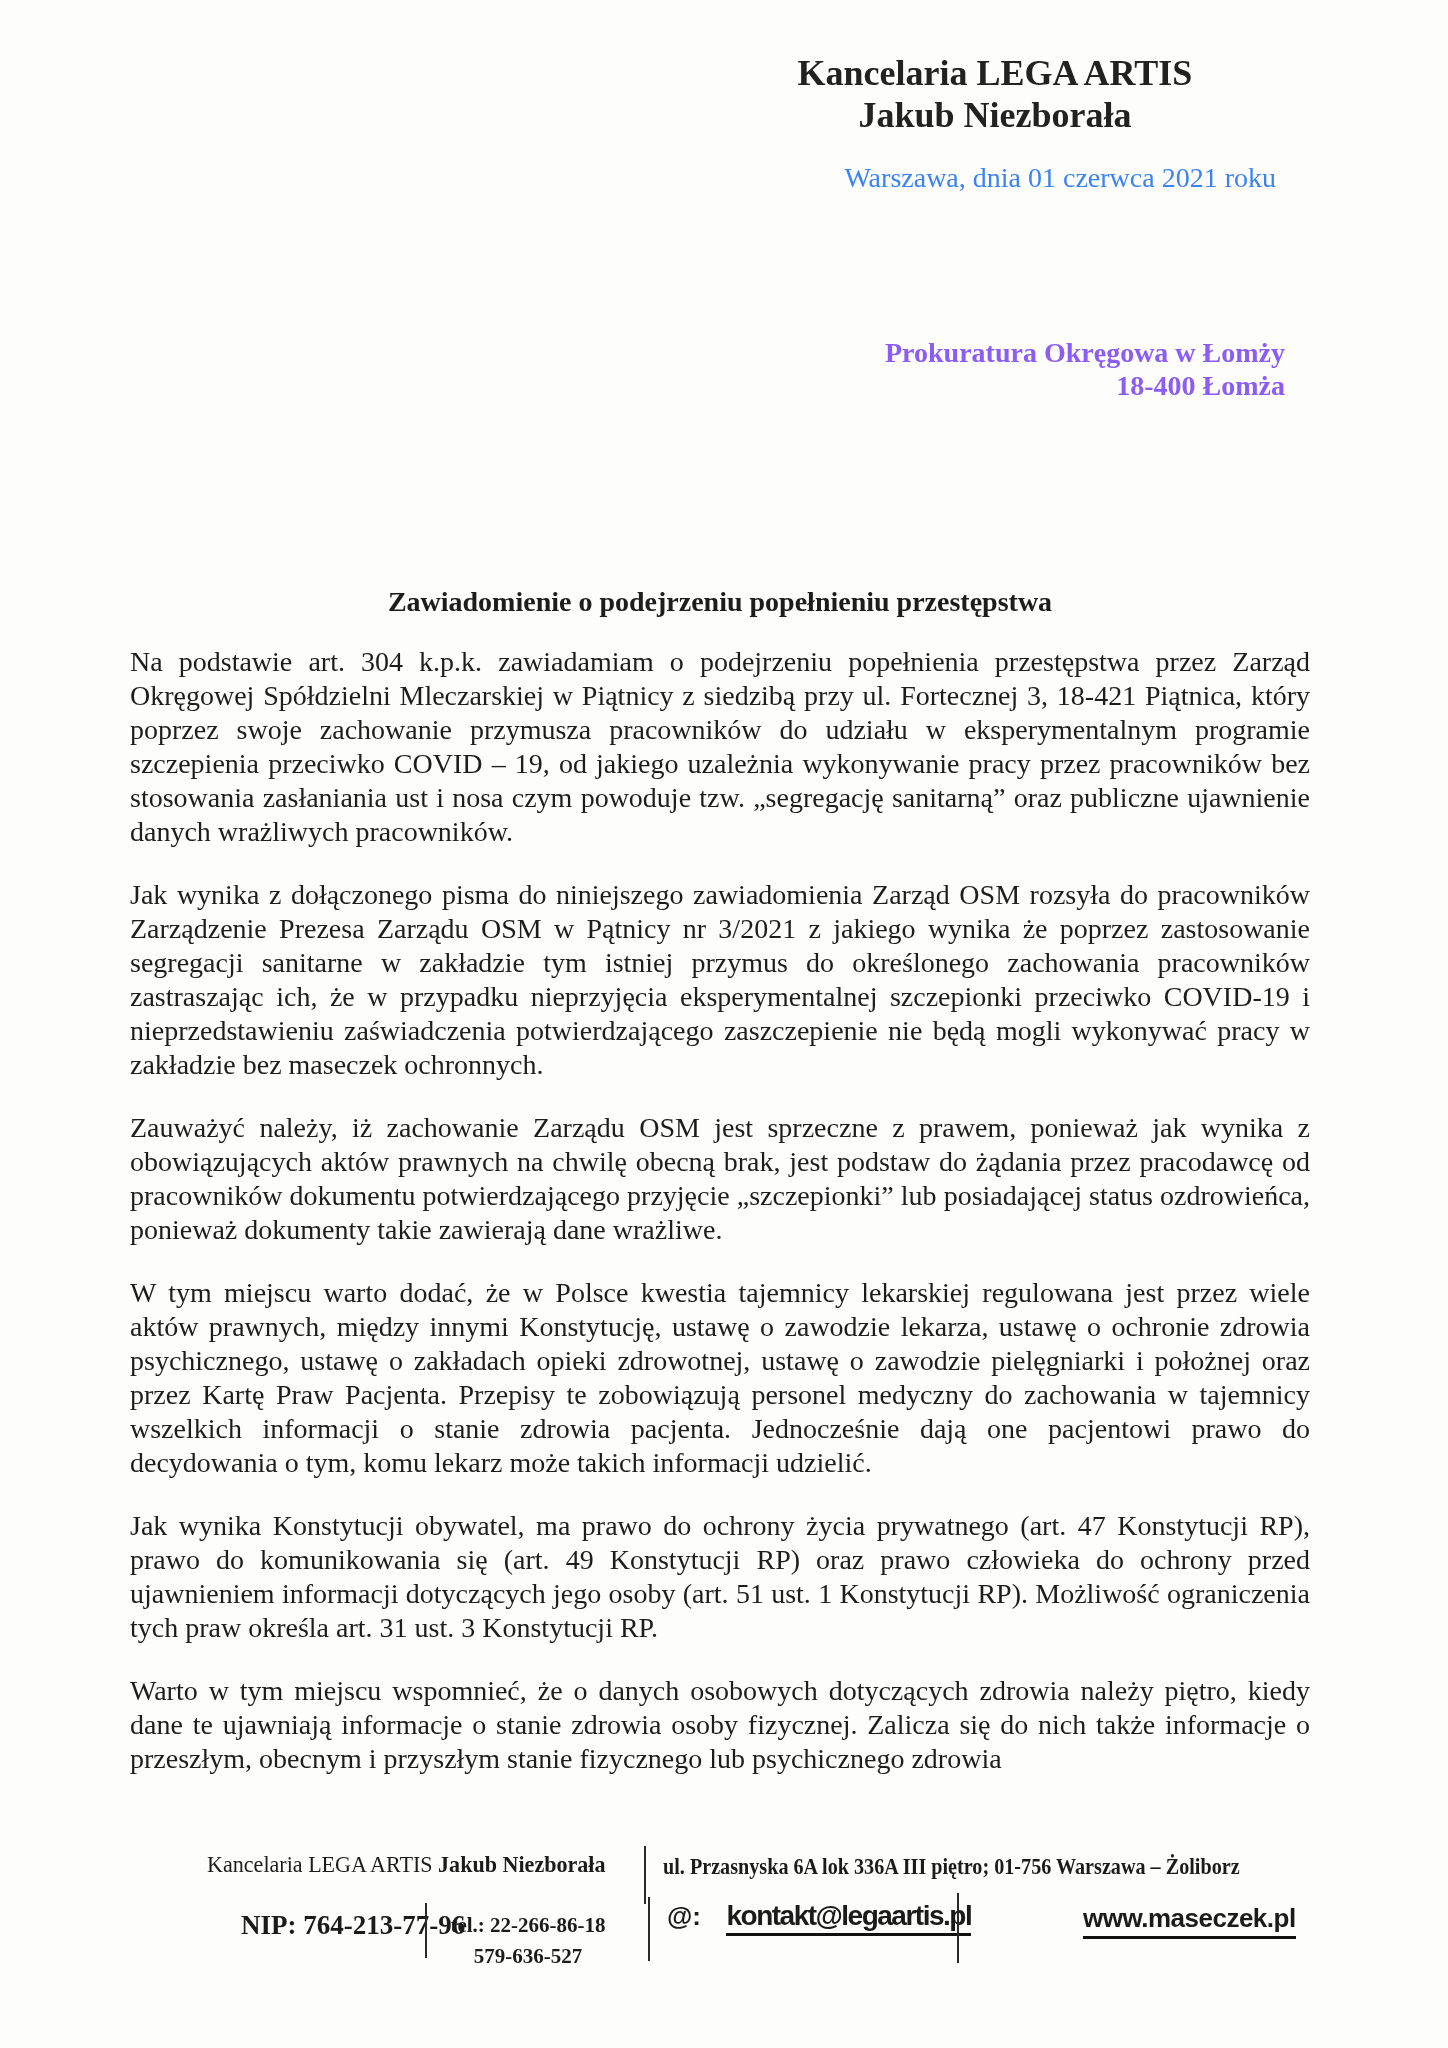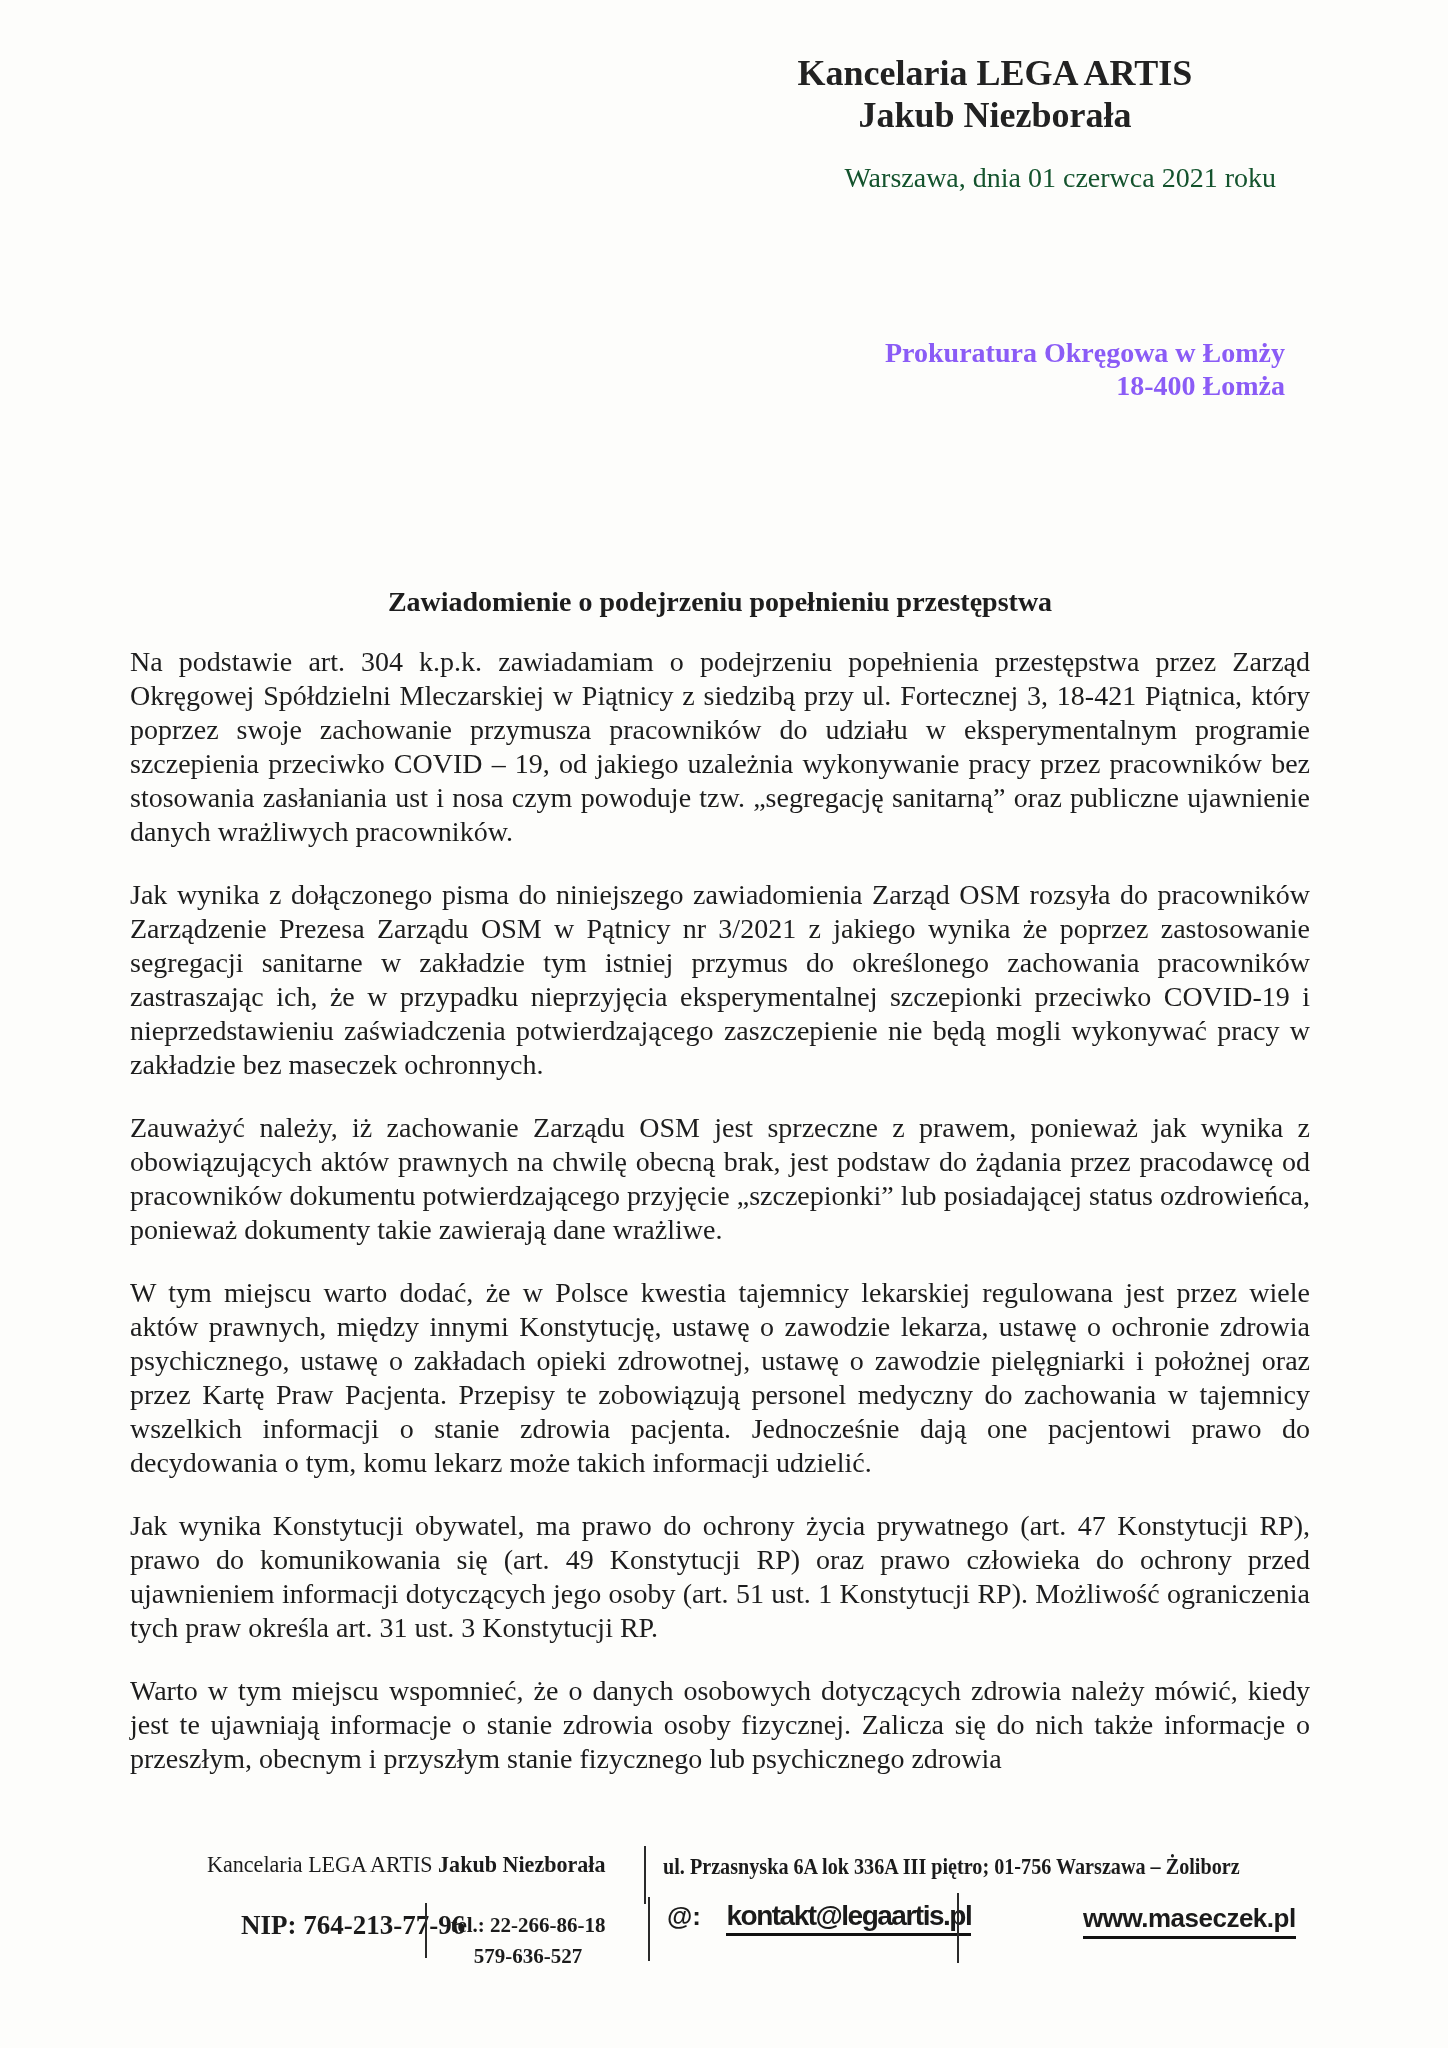--- a/index.html
+++ b/index.html
@@ -7,21 +7,21 @@
     position:relative;width:1448px;height:2048px;overflow:hidden;
     background:#fdfdfb;color:#1d1d1d;
     font-family:"Liberation Serif","DejaVu Serif",serif;
   }
   
   .logo{position:absolute;left:188px;top:42px;width:235px;text-align:center;}
   .logo svg{display:block;width:200px;height:74px;margin:0 auto;}
   .logo-text{margin-top:2px;font-weight:bold;font-size:23px;letter-spacing:7px;color:#2e2e2e;white-space:nowrap;}
   .header-name{position:absolute;left:600px;top:52px;width:790px;text-align:center;
     font-weight:bold;font-size:36px;line-height:42px;color:#222;}
-  .date-line{position:absolute;top:162px;right:172px;font-size:28px;color:#14532d;white-space:nowrap;}
+  .date-line{position:absolute;top:162px;right:172px;font-size:28px;color:#3b82f6;white-space:nowrap;}
   
   .recipient{position:absolute;top:336px;right:163px;text-align:right;
     font-weight:bold;font-size:28px;line-height:33px;color:#8b5cf6;}
   
   .body-text{position:absolute;left:130px;top:585px;width:1180px;}
   .subject{text-align:center;font-weight:bold;font-size:28px;line-height:34px;margin:0 0 26px 0;}
   .body-text p{margin:0 0 29px 0;font-size:28px;line-height:34px;text-align:justify;}
   
   .footer-item{position:absolute;white-space:nowrap;color:#1b1b1b;}
   .f-r1-left{left:207px;top:1852px;font-size:23px;transform:scaleX(.96);transform-origin:left top;}
@@ -58,21 +58,21 @@
     <div>18-400 Łomża</div>
   </div>
 
   <div class="body-text">
     <div class="subject">Zawiadomienie o podejrzeniu popełnieniu przestępstwa</div>
     <p>Na podstawie art. 304 k.p.k. zawiadamiam o podejrzeniu popełnienia przestępstwa przez Zarząd Okręgowej Spółdzielni Mleczarskiej w Piątnicy z siedzibą przy ul. Fortecznej 3, 18-421 Piątnica, który poprzez swoje zachowanie  przymusza pracowników do udziału w eksperymentalnym programie szczepienia przeciwko COVID – 19, od jakiego uzależnia wykonywanie pracy przez pracowników bez stosowania zasłaniania ust i nosa czym powoduje tzw. „segregację sanitarną” oraz publiczne ujawnienie danych wrażliwych pracowników.</p>
     <p>Jak wynika z dołączonego pisma do niniejszego zawiadomienia Zarząd OSM rozsyła do pracowników Zarządzenie Prezesa Zarządu OSM w Pątnicy nr 3/2021 z jakiego wynika że poprzez zastosowanie segregacji sanitarne w zakładzie tym istniej przymus do określonego zachowania pracowników zastraszając ich, że w przypadku nieprzyjęcia eksperymentalnej szczepionki przeciwko COVID-19 i nieprzedstawieniu zaświadczenia potwierdzającego zaszczepienie nie będą mogli wykonywać pracy w zakładzie bez maseczek ochronnych.</p>
     <p>Zauważyć należy, iż zachowanie Zarządu OSM jest sprzeczne z prawem, ponieważ jak wynika z obowiązujących aktów prawnych na chwilę obecną brak, jest podstaw do żądania przez pracodawcę od pracowników dokumentu potwierdzającego przyjęcie „szczepionki” lub posiadającej status ozdrowieńca, ponieważ dokumenty takie zawierają dane wrażliwe.</p>
     <p>W tym miejscu warto dodać, że w Polsce kwestia tajemnicy lekarskiej regulowana jest przez wiele aktów prawnych, między innymi Konstytucję, ustawę o zawodzie lekarza, ustawę o ochronie zdrowia psychicznego, ustawę o zakładach opieki zdrowotnej, ustawę o zawodzie pielęgniarki i położnej oraz przez Kartę Praw Pacjenta. Przepisy te zobowiązują personel medyczny do zachowania w tajemnicy wszelkich informacji o stanie zdrowia pacjenta. Jednocześnie dają one pacjentowi prawo do decydowania o tym, komu lekarz może takich informacji udzielić.</p>
     <p>Jak wynika Konstytucji obywatel, ma prawo do ochrony życia prywatnego (art. 47 Konstytucji RP), prawo do komunikowania się (art. 49 Konstytucji RP) oraz prawo człowieka do ochrony przed ujawnieniem informacji dotyczących jego osoby (art. 51 ust. 1 Konstytucji RP). Możliwość ograniczenia tych praw określa art. 31 ust. 3 Konstytucji RP.</p>
-    <p>Warto w tym miejscu wspomnieć, że o danych osobowych dotyczących zdrowia należy mówić, kiedy jest te ujawniają informacje o stanie zdrowia osoby fizycznej. Zalicza się do nich także informacje o przeszłym, obecnym i przyszłym stanie fizycznego lub psychicznego zdrowia</p>
+    <p>Warto w tym miejscu wspomnieć, że o danych osobowych dotyczących zdrowia należy piętro, kiedy dane te ujawniają informacje o stanie zdrowia osoby fizycznej. Zalicza się do nich także informacje o przeszłym, obecnym i przyszłym stanie fizycznego lub psychicznego zdrowia</p>
   </div>
 
   <div class="footer-item f-r1-left">
     <span>Kancelaria  LEGA ARTIS</span>
     <b>Jakub Niezborała</b>
   </div>
   <div class="footer-item f-r1-right">ul. Przasnyska 6A lok 336A III piętro; 01-756 Warszawa – Żoliborz</div>
 
   <div class="footer-item f-nip">NIP: 764-213-77-96</div>
   <div class="footer-item f-tel">

